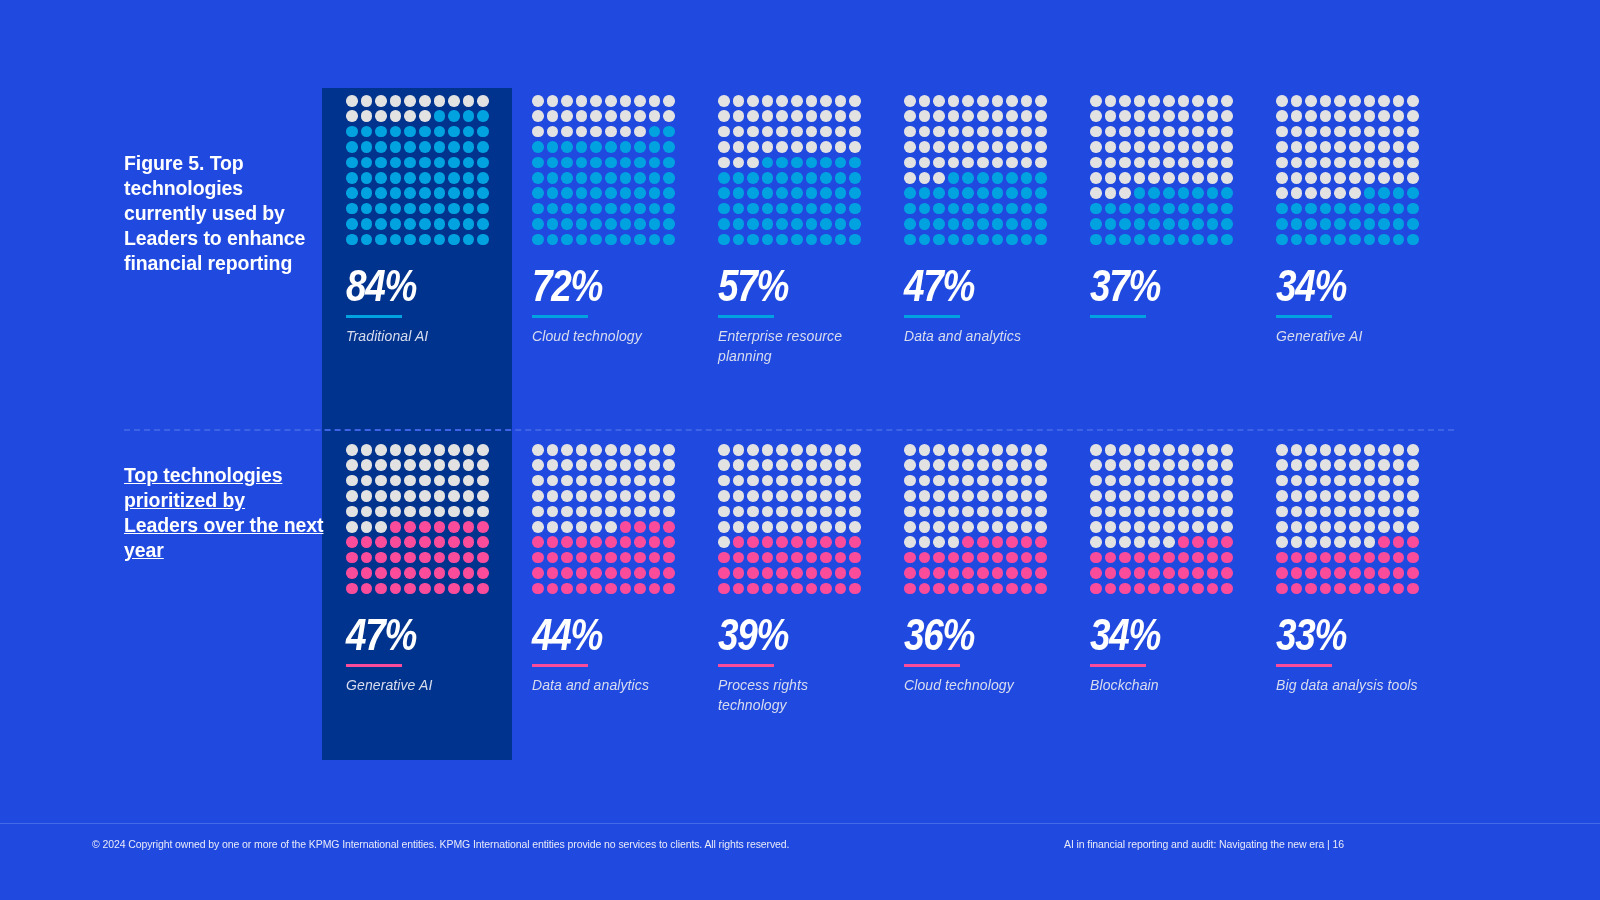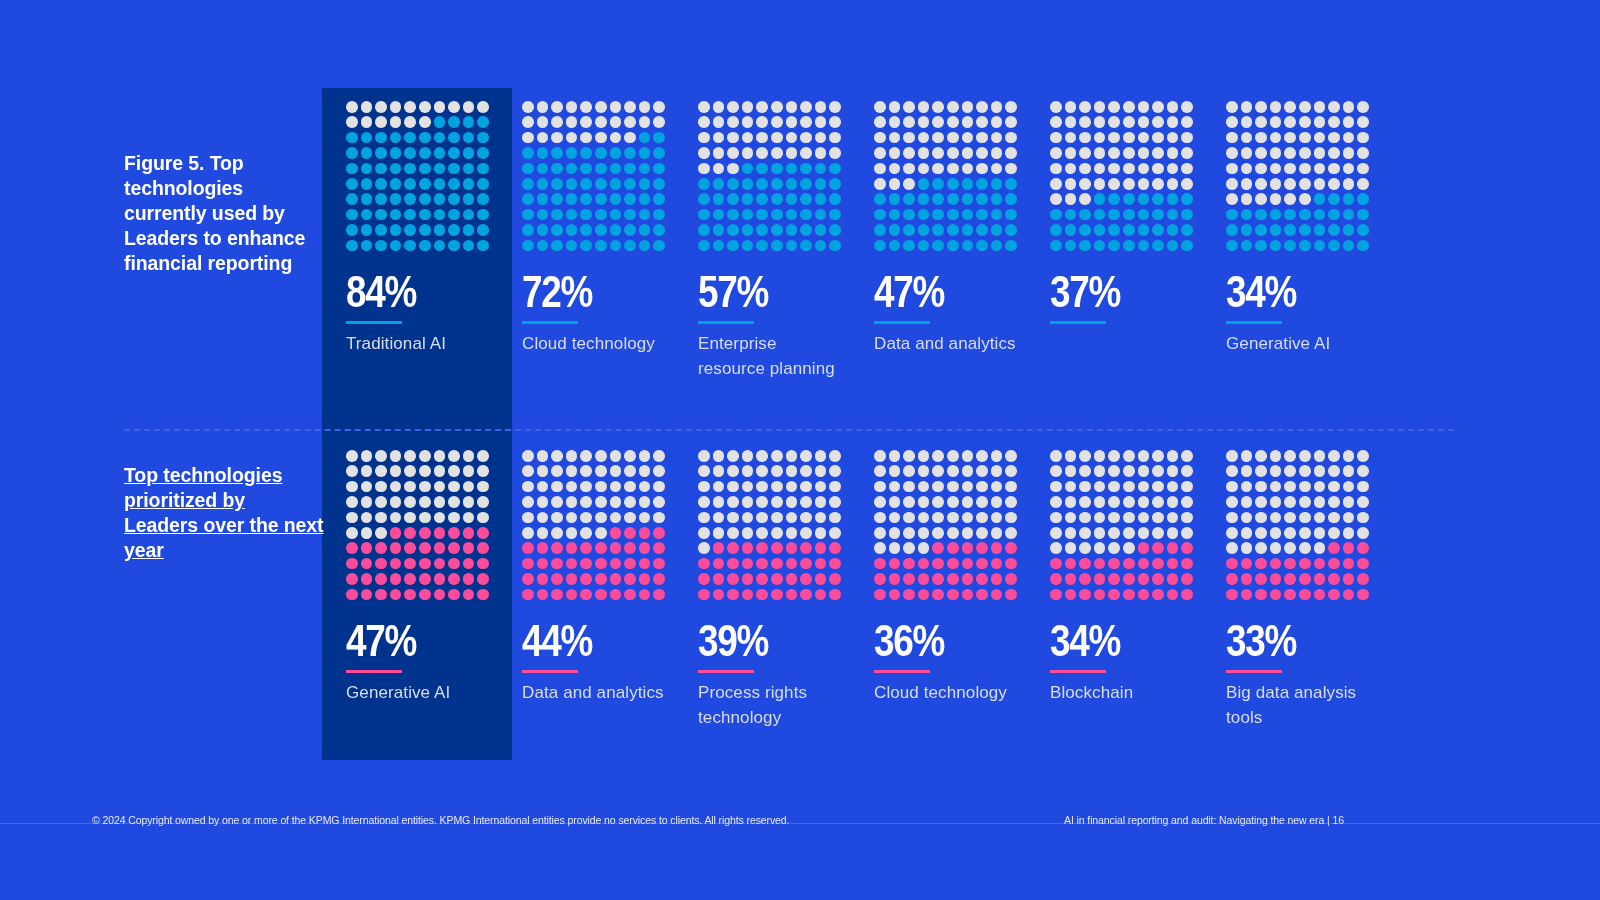--- a/index.html
+++ b/index.html
@@ -42,23 +42,24 @@
     font-size:19.5px;
     font-weight:bold;
     line-height:1.28;
     letter-spacing:-0.1px;
   }
   #section-top .section-heading    { top:40px;margin-top:23px; }
   #section-bottom .section-heading { top:26px;text-decoration:underline; }
 
   .panels {
     position:absolute;
-    left:346px; top:13px;
+    left:346px; top:7px;
     display:flex;
-    gap:30px;
+    gap:40px;
+    font-style:italic;
   }
 
   .panel { width:146px; position:relative; }
 
   
   .dotgrid {
     display:grid;
     grid-template-columns:repeat(10, 14.6px);
     grid-auto-rows:15.4px;
     width:146px;
@@ -88,37 +89,37 @@
   .accent {
     margin-top:7px;
     width:56px; height:3.5px;
   }
   .accent.blue { background:#00A3E0; }
   .accent.pink { background:#FA4C9B; }
 
   .label {
     margin-top:8px;
     color:#D8DDEE;
-    font-size:17px;
+    font-size:14px;
     line-height:1.45;
     font-weight:400;
     letter-spacing:0.1px;
   }
 
   
   #footer-rule {
     position:absolute;
     left:0; top:823px;
     width:1600px; height:1px;
     background:#4368E8;
     z-index:2;
   }
   #footer {
     position:absolute;
-    left:0; top:814px;
+    left:0; top:838px;
     width:1436px;
     padding:0 92px;
     display:flex;
     justify-content:space-between;
     align-items:flex-end;
     z-index:3;
   }
   #footer span {
     color:#E7EAF7;
     font-size:10.5px;

